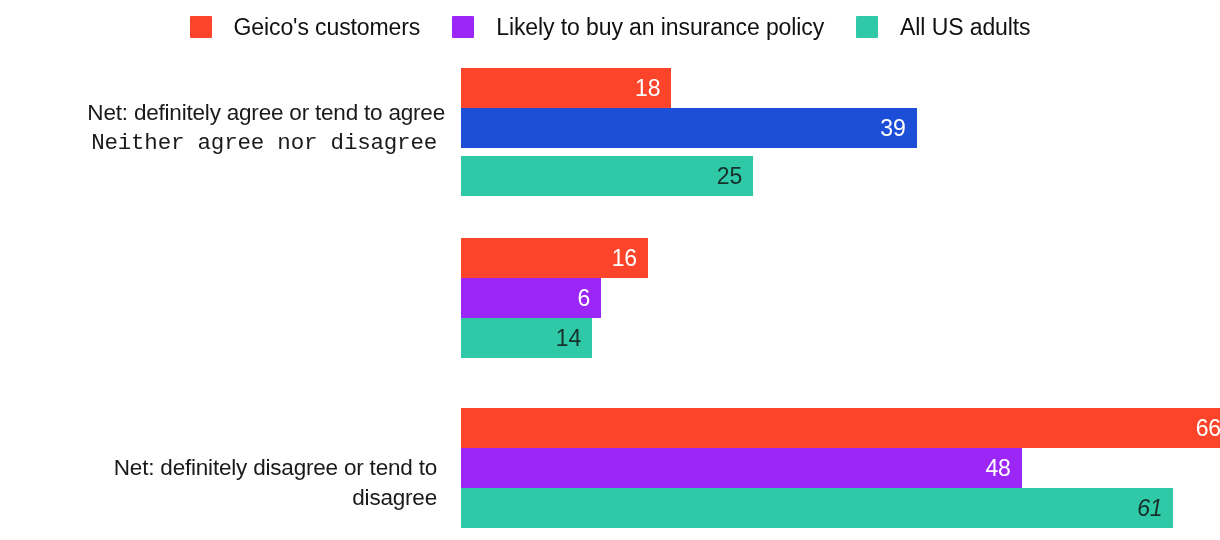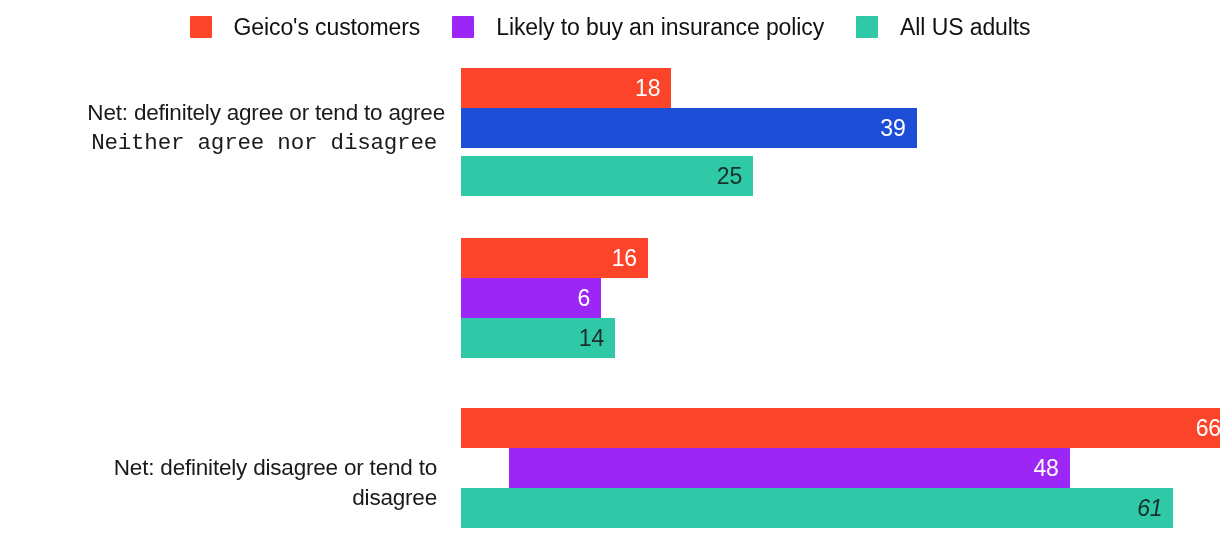--- a/index.html
+++ b/index.html
@@ -151,38 +151,38 @@
         <div class="bar" id="b-1-0" style="width: 186.88px; background: rgb(251, 68, 41);">
           <span class="bar-value v-light">16</span>
         </div>
       </div>
       <div class="bar-row">
         <div class="bar" id="b-1-1" style="width: 140.16px; background: rgb(155, 38, 245);">
           <span class="bar-value v-light">6</span>
         </div>
       </div>
       <div class="bar-row">
-        <div class="bar" id="b-1-2" style="width: 154px; background: rgb(47, 201, 168);">
+        <div class="bar" id="b-1-2" style="width: 131px; background: rgb(47, 201, 168);">
           <span class="bar-value v-dark">14</span>
         </div>
       </div>
     </div>
   </div>
 
   <div class="group" id="g2" style="top: 354px; height: 120px;">
     <div class="group-label" style="top: 45px;">Net: definitely disagree or tend to
 disagree</div>
     <div class="bars">
       <div class="bar-row">
         <div class="bar" id="b-2-0" style="width: 770.88px; background: rgb(251, 68, 41);">
           <span class="bar-value v-light">66</span>
         </div>
       </div>
       <div class="bar-row">
-        <div class="bar" id="b-2-1" style="width: 560.64px; background: rgb(155, 38, 245); margin-left: 48px;">
+        <div class="bar" id="b-2-1" style="width: 560.64px; background: rgb(155, 38, 245);">
           <span class="bar-value v-light">48</span>
         </div>
       </div>
       <div class="bar-row">
         <div class="bar" id="b-2-2" style="width: 712.48px; background: rgb(47, 201, 168); font-style: italic;">
           <span class="bar-value v-dark">61</span>
         </div>
       </div>
     </div>
   </div>

